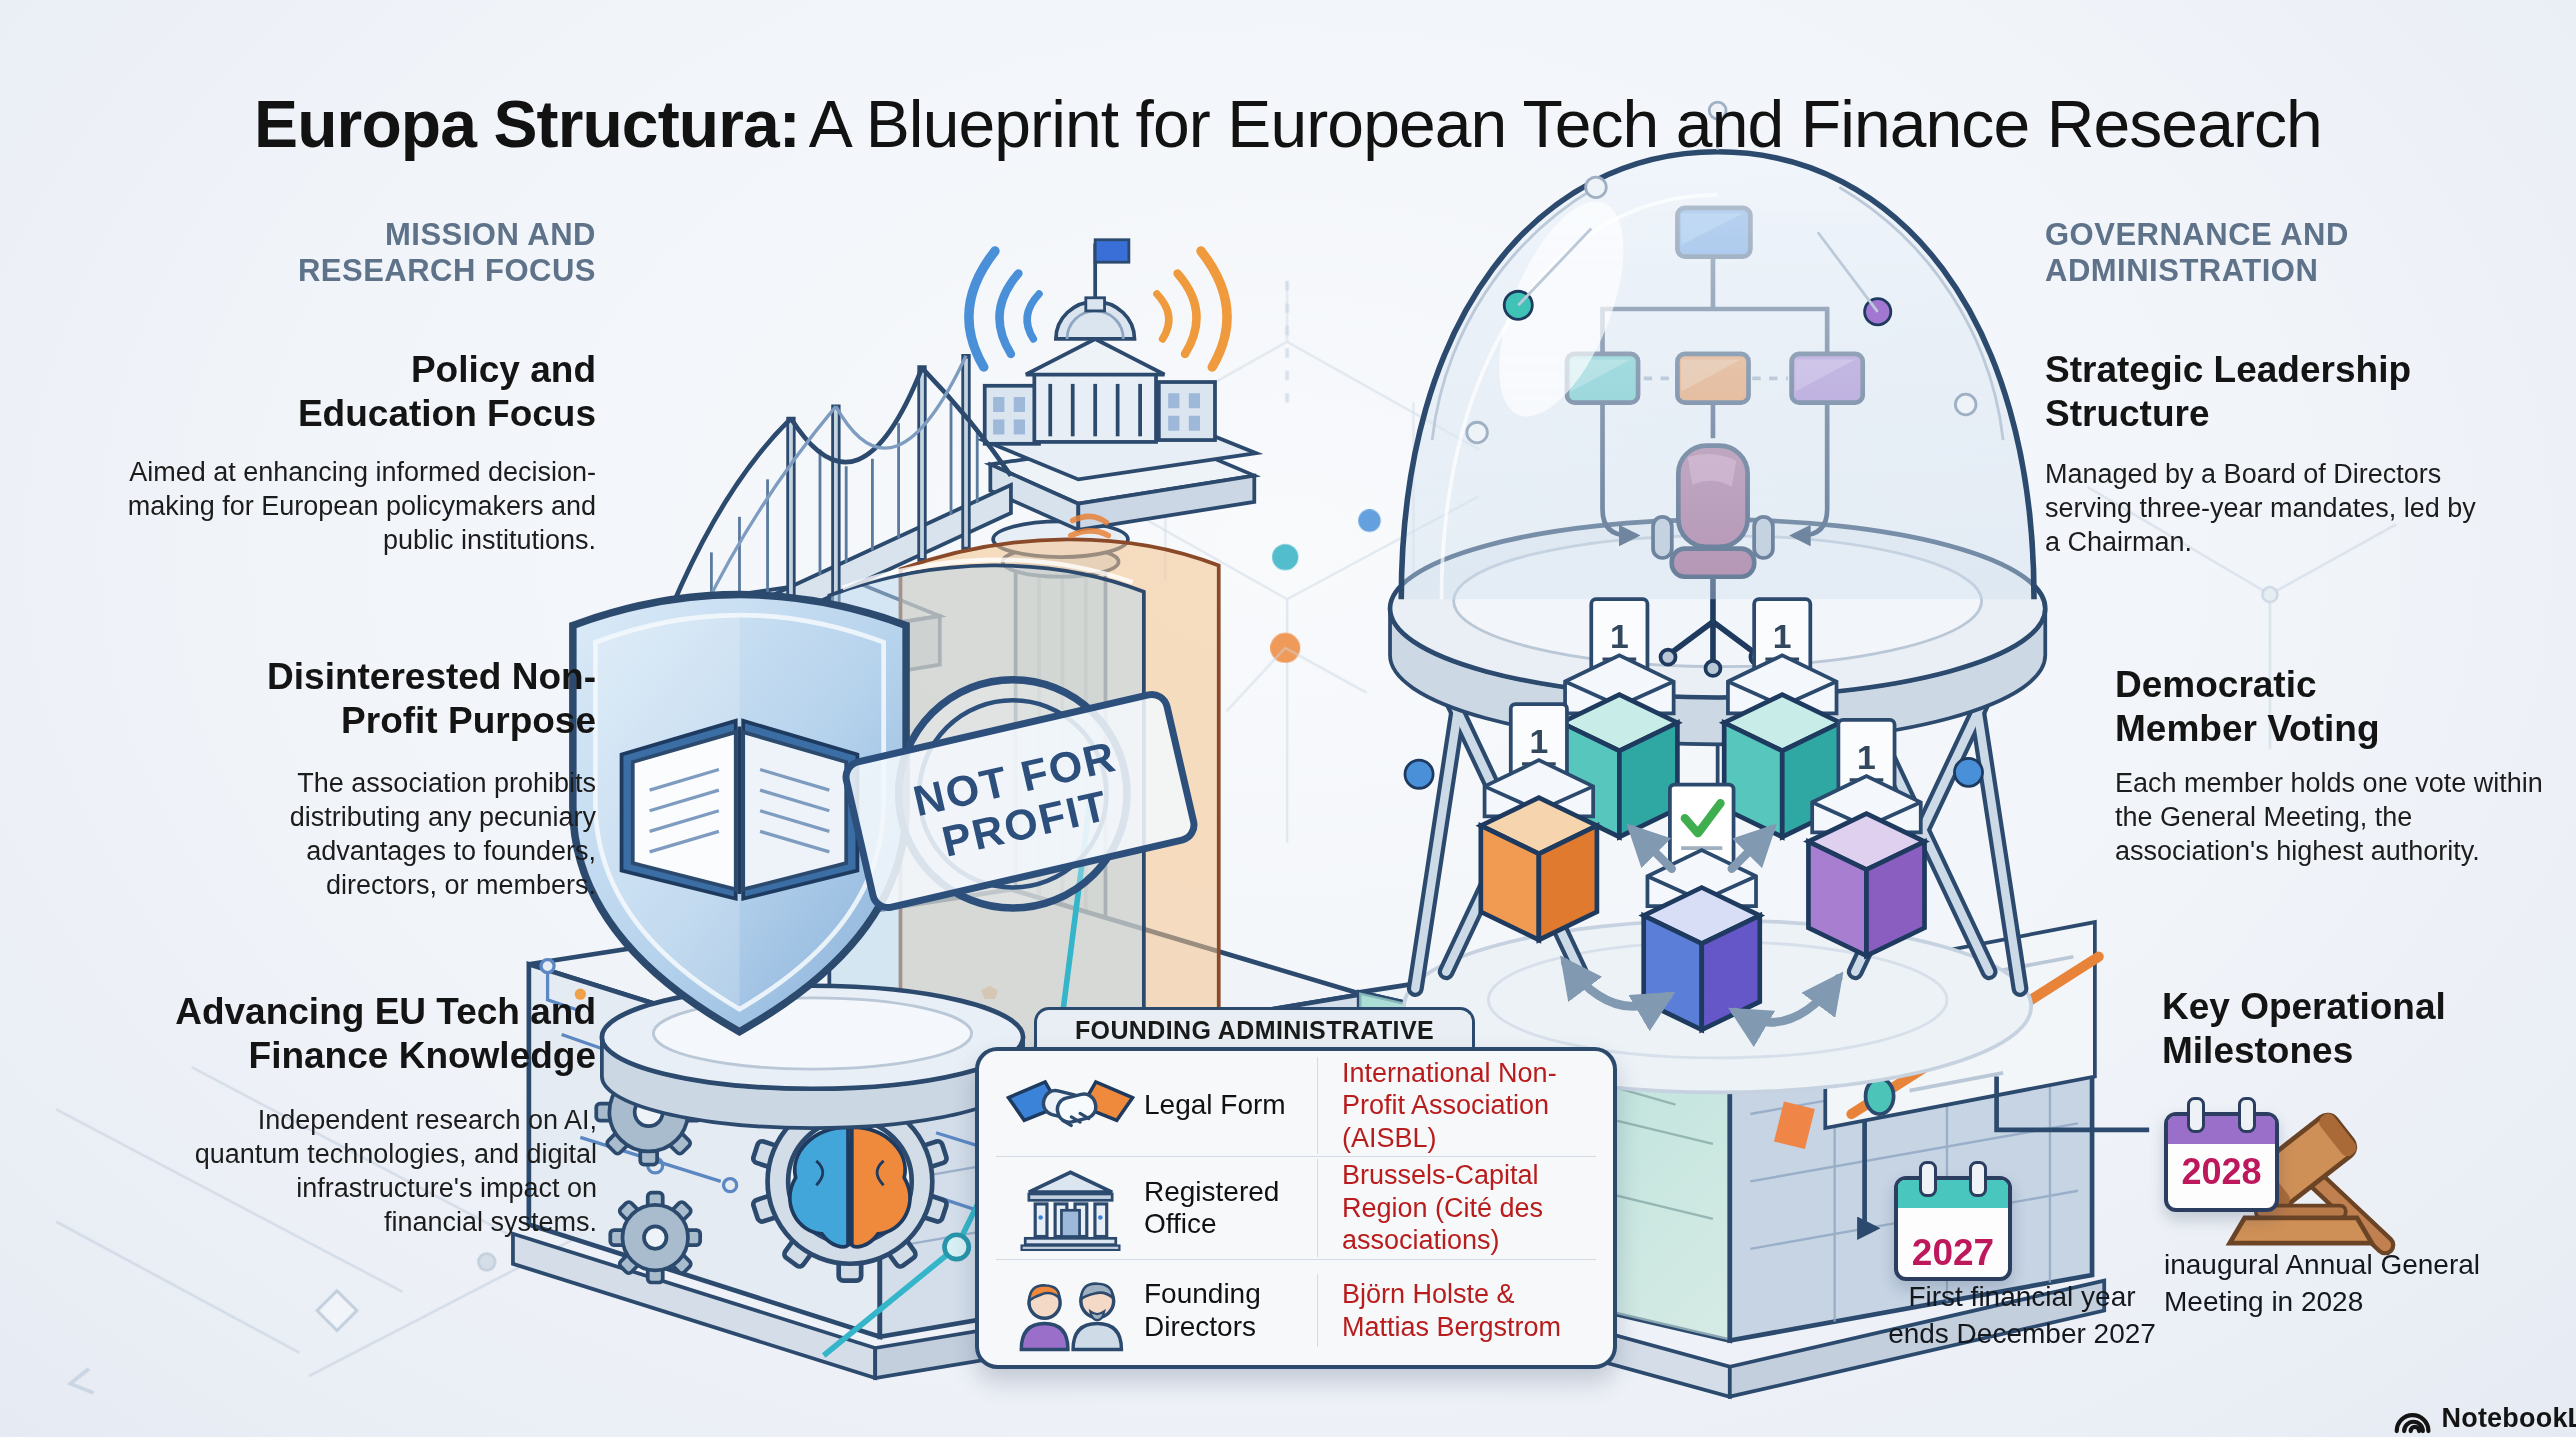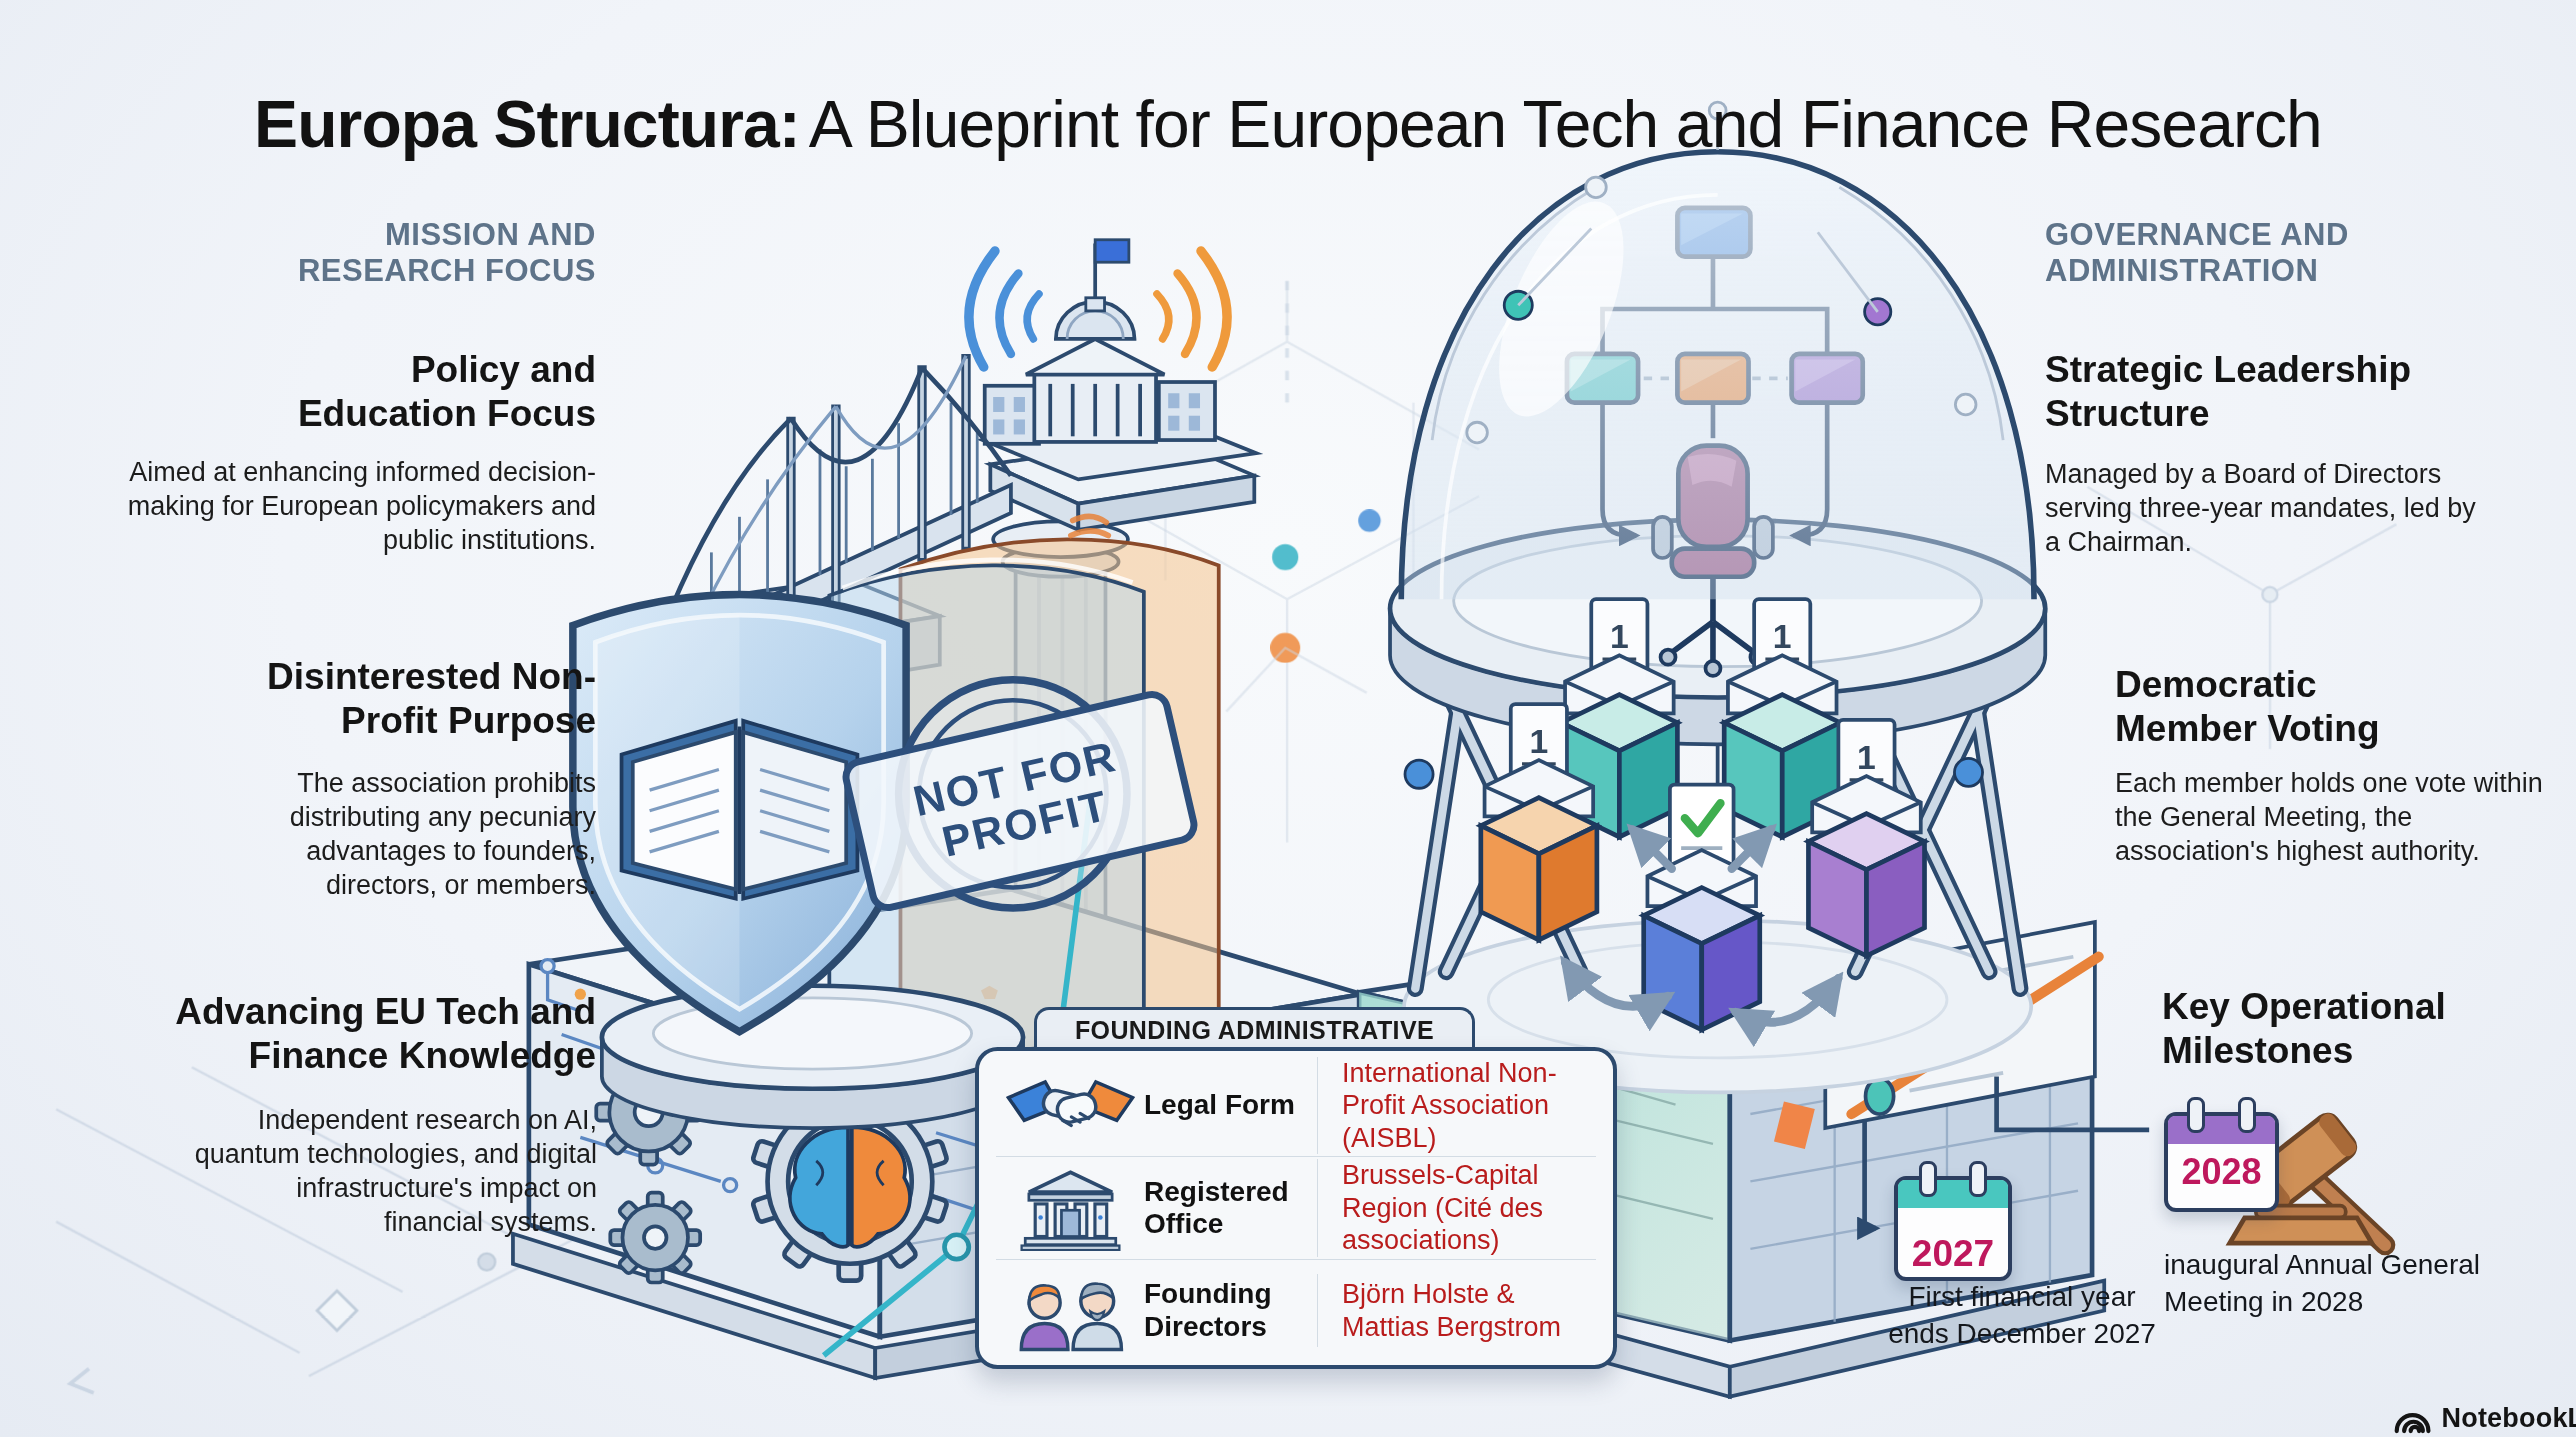--- a/index.html
+++ b/index.html
@@ -20,21 +20,21 @@
     border:7.5px solid #2d4f7c;border-radius:19px;background:rgba(242,247,252,.88);
     display:flex;flex-direction:column;align-items:center;justify-content:center;
     font-weight:bold;font-size:43px;line-height:1.08;color:#2d4f7c;letter-spacing:1.9px;}
   
   .tab{left:1034px;top:1007px;width:435px;height:43px;background:#e9eef4;border:3.7px solid #2c4a6e;border-bottom:none;
     border-radius:15px 15px 0 0;text-align:center;font-weight:bold;font-size:25px;line-height:41px;color:#1a1a1a;letter-spacing:0.4px;}
   .panel{left:975px;top:1047px;width:642px;height:322px;background:#f6f8fa;border:4.7px solid #2c4a6e;border-radius:22.5px;
     box-shadow:0 13px 24px rgba(40,60,90,.22);display:flex;flex-direction:column;padding:3.7px 17px;box-sizing:border-box;}
   .drow{flex:1;display:grid;grid-template-columns:148px 173px 1fr;align-items:center;}
   .drow + .drow{border-top:1.9px solid #d3dce4;}
-  .dlabel{font-weight:bold;font-size:28px;line-height:1.15;color:#111;}
+  .dlabel{font-weight:normal;font-size:28px;line-height:1.15;color:#111;}
   .dvalue{font-size:27px;line-height:1.2;color:#b91c1c;border-left:1.9px solid #d3dce4;padding-left:24px;min-height:73px;display:flex;flex-direction:column;justify-content:center;}
   .dicon{display:flex;align-items:center;justify-content:center;}
   
   .calendar{position:absolute;background:#fdfdfe;border:4.7px solid #2c3e5f;border-radius:12px;box-shadow:0 7.5px 15px rgba(30,50,80,.2);}
   .cal-header{height:28px;border-radius:6.6px 6.6px 0 0;}
   .cal-2027 .cal-header{background:#49c7bf;}
   .cal-2028 .cal-header{background:#9a6fc9;}
   .cal-year{text-align:center;font-weight:bold;color:#be185d;}
   .cal-ring{position:absolute;top:-19px;width:12px;height:30px;background:#eef2f7;border:3.7px solid #2c3e5f;border-radius:7.5px;}
   
@@ -639,21 +639,21 @@
     <div class="dvalue">
           <span>Björn Holste &amp; Mattias Bergstrom</span>
         </div>
   </div>
 </div>
 
 <div class="calendar cal-2027" style="left:1894px;top:1176px;width:110px;height:97px;">
   <span class="cal-ring" style="left:20.6px;"></span>
   <span class="cal-ring" style="right:20.6px;"></span>
   <div class="cal-header"></div>
-  <div class="cal-year" style="font-size:37px;padding-top:25px;">2027</div>
+  <div class="cal-year" style="font-size:37px;padding-top:4px;margin-top:20px;">2027</div>
 </div>
 <div class="abs caption" style="left:1877px;top:1279px;width:290px;text-align:center;">First financial year ends December 2027</div>
 
 <div class="calendar cal-2028" style="left:2164px;top:1112px;width:107px;height:92px;">
   <span class="cal-ring" style="left:19px;"></span>
   <span class="cal-ring" style="right:19px;"></span>
   <div class="cal-header"></div>
   <div class="cal-year" style="font-size:36px;padding-top:6.6px;">2028</div>
 </div>
 <div class="abs caption" style="left:2164px;top:1247px;width:328px;">inaugural Annual General Meeting in 2028</div>

